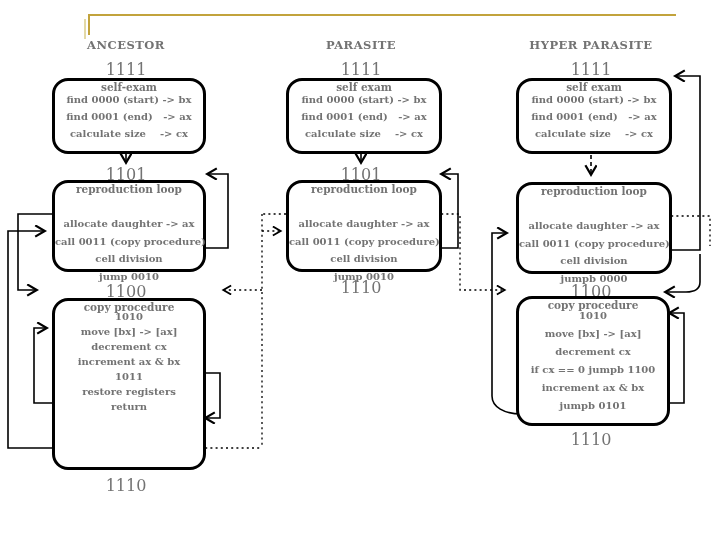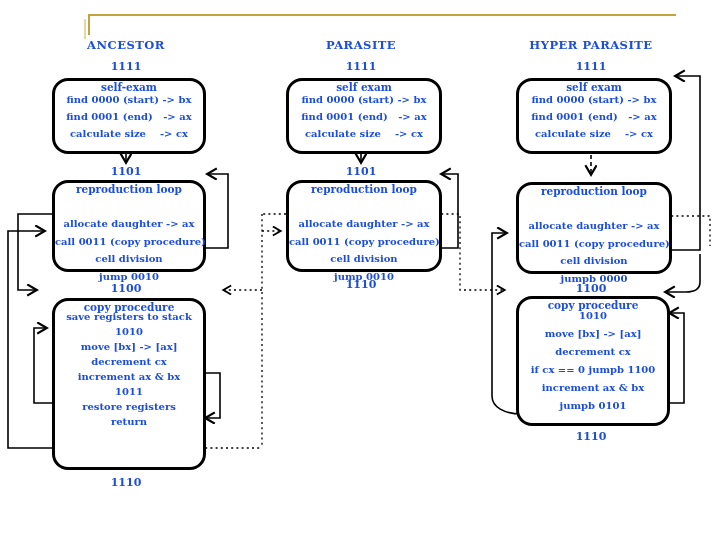--- a/index.html
+++ b/index.html
@@ -1,21 +1,21 @@
 <!DOCTYPE html>
 <html><head>
 <meta charset="utf-8">
 <style>
   html,body{margin:0;padding:0;background:#ffffff;}
   .slide{position:relative;width:720px;height:540px;background:#ffffff;overflow:hidden;
-         font-family:"DejaVu Serif", serif;color:#1d4ed8;}
+         font-family:"DejaVu Serif", serif;color:#737373;}
   .accent{position:absolute;background:#c2a33c;}
   .accent-shadow{position:absolute;background:#e3d9a6;}
   .col-title{position:absolute;font-size:11.5px;font-weight:bold;text-align:center;width:160px;letter-spacing:.5px;}
-  .blabel{position:absolute;font-size:11px;font-weight:bold;text-align:center;width:90px;}
+  .blabel{position:absolute;font-size:16px;font-weight:normal;text-align:center;width:90px;}
   .cbox{position:absolute;background:#fff;border:3px solid #000;border-radius:16px;z-index:2;}
   .legend{position:absolute;top:-8px;left:0;width:100%;text-align:center;font-size:10.5px;font-weight:bold;line-height:12px;margin-top:8px;}
   .legend span{background:#fff;padding:0 5px;}
   .lines{position:absolute;left:0;right:0;text-align:center;}
   .cline{font-weight:bold;white-space:pre;}
   .b1 .lines{top:10px;} .b1 .cline{font-size:10px;line-height:17px;}
   .b2 .lines{top:9px;margin-top:23px;}  .b2 .cline{font-size:10px;line-height:17.5px;}
   .b3a .lines{top:8px;} .b3a .cline{font-size:10px;line-height:15px;}
   .b3h .lines{top:8px;} .b3h .cline{font-size:10px;line-height:18px;}
   svg.net{position:absolute;left:0;top:0;z-index:1;}
@@ -83,21 +83,20 @@
       <div class="cline">call 0011 (copy procedure)</div>
       <div class="cline">cell division</div>
       <div class="cline">jump 0010</div>
     </div>
   </div>
 
   <div class="blabel" style="left:81px;top:282px;">1100</div>
   <div class="cbox b3a" style="left:52px;top:298px;width:148px;height:166px;">
     <div class="legend"><span>copy procedure</span></div>
     <div class="lines">
-      <div class="cline">save registers to stack</div>
       <div class="cline">1010</div>
       <div class="cline">move [bx] -&gt; [ax]</div>
       <div class="cline">decrement cx</div>
       <div class="cline">increment ax &amp; bx</div>
       <div class="cline">1011</div>
       <div class="cline">restore registers</div>
       <div class="cline">return</div>
     </div>
   </div>
   <div class="blabel" style="left:81px;top:476px;">1110</div>

